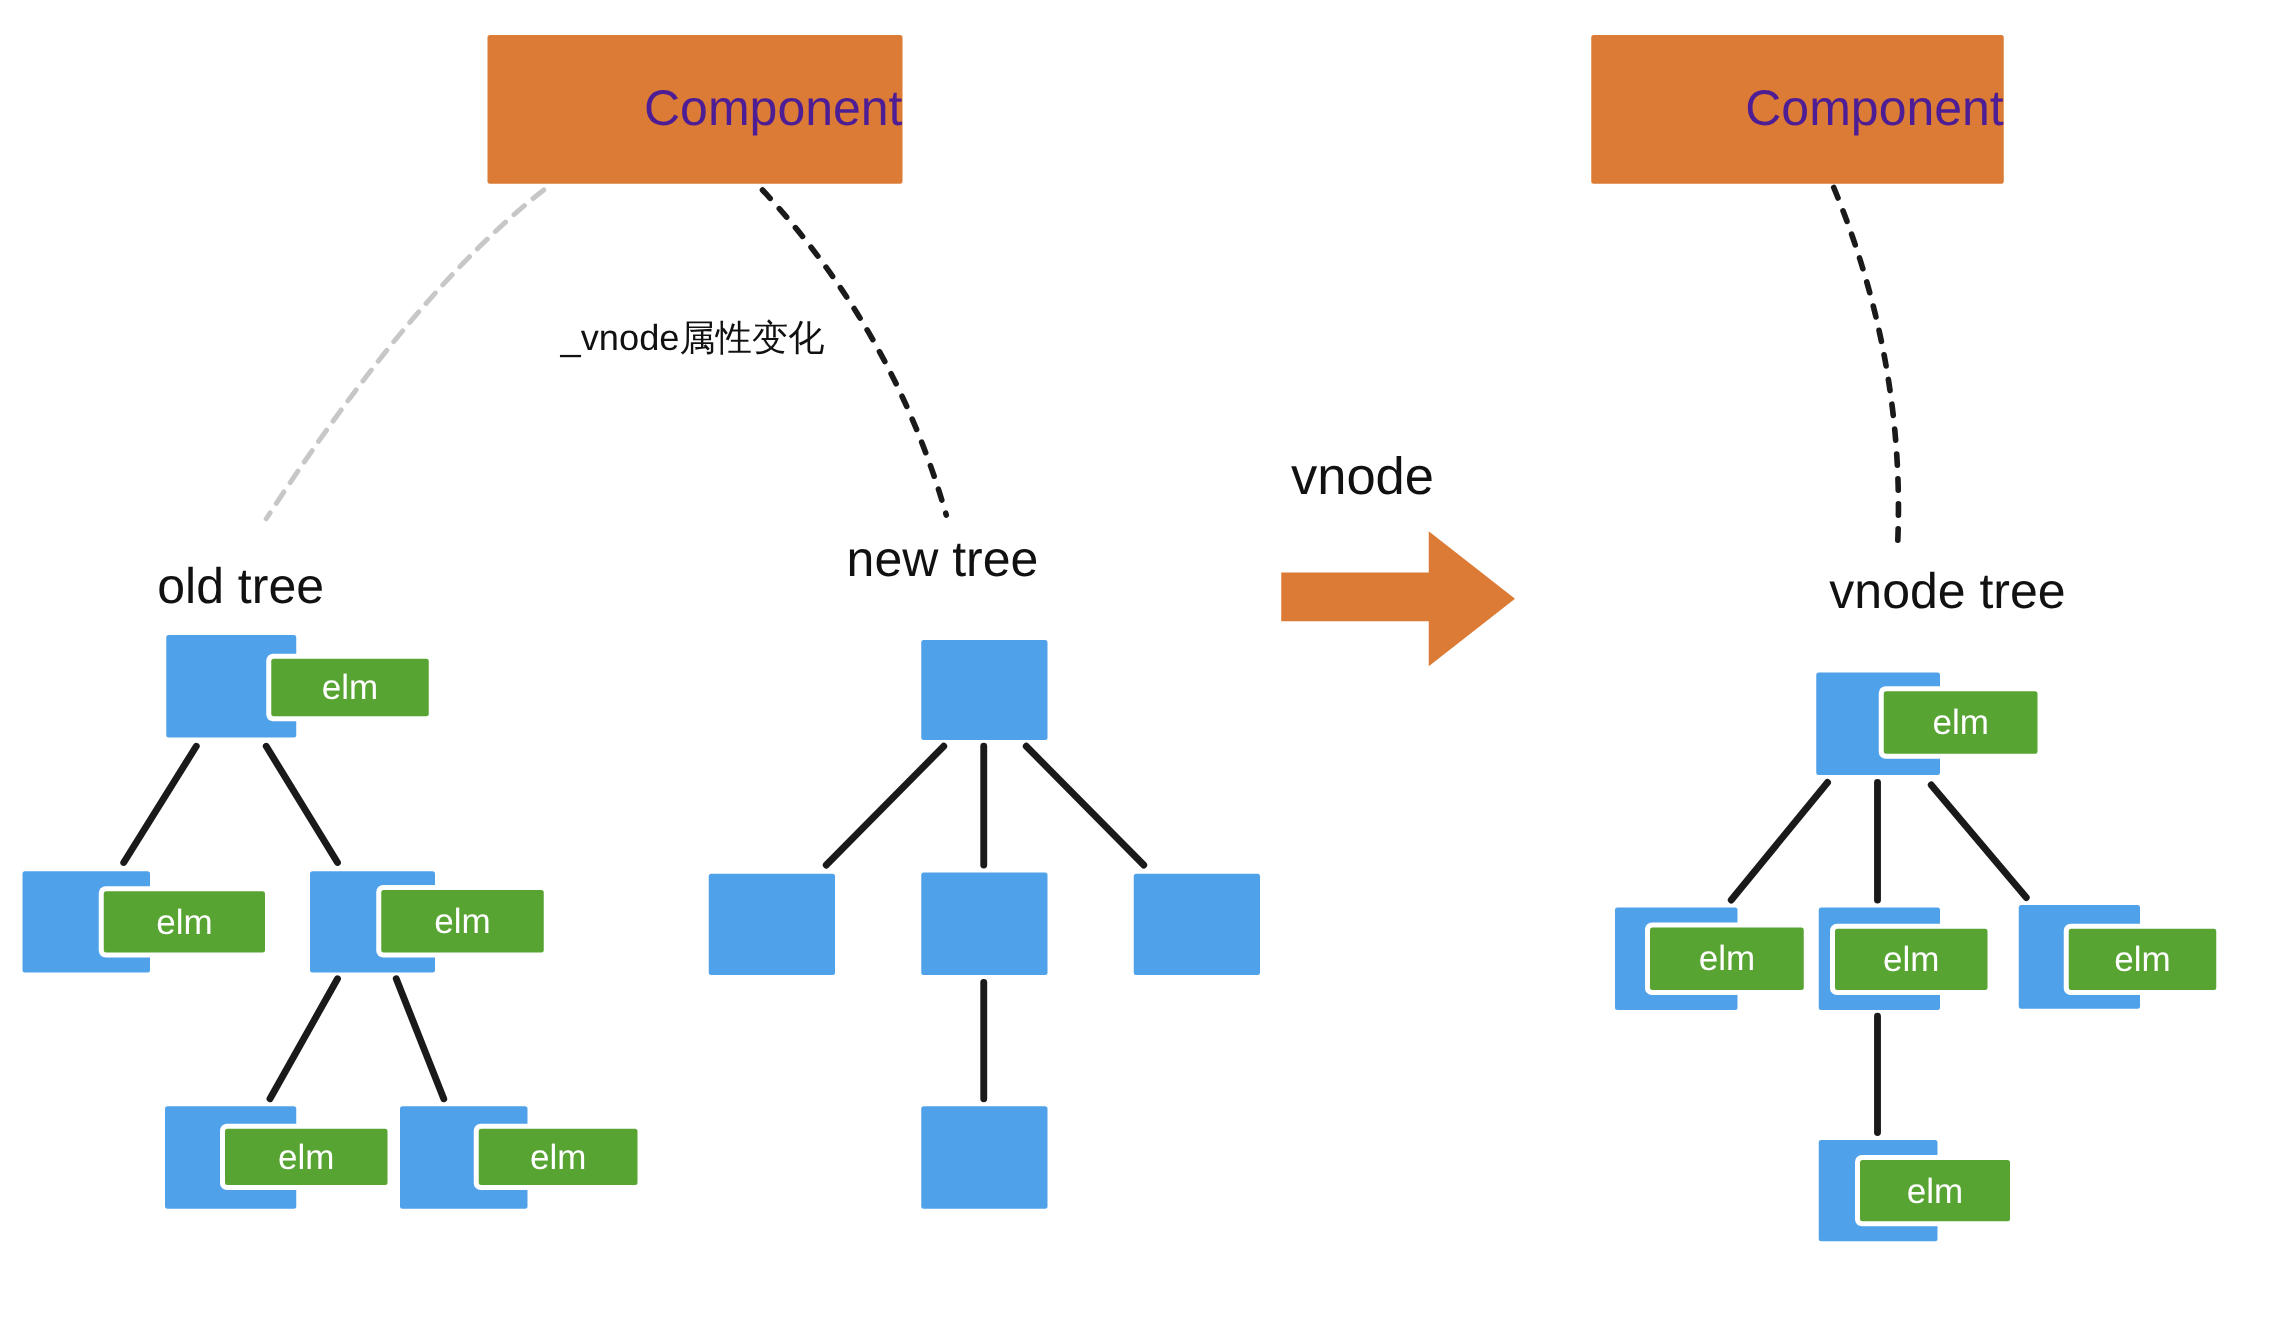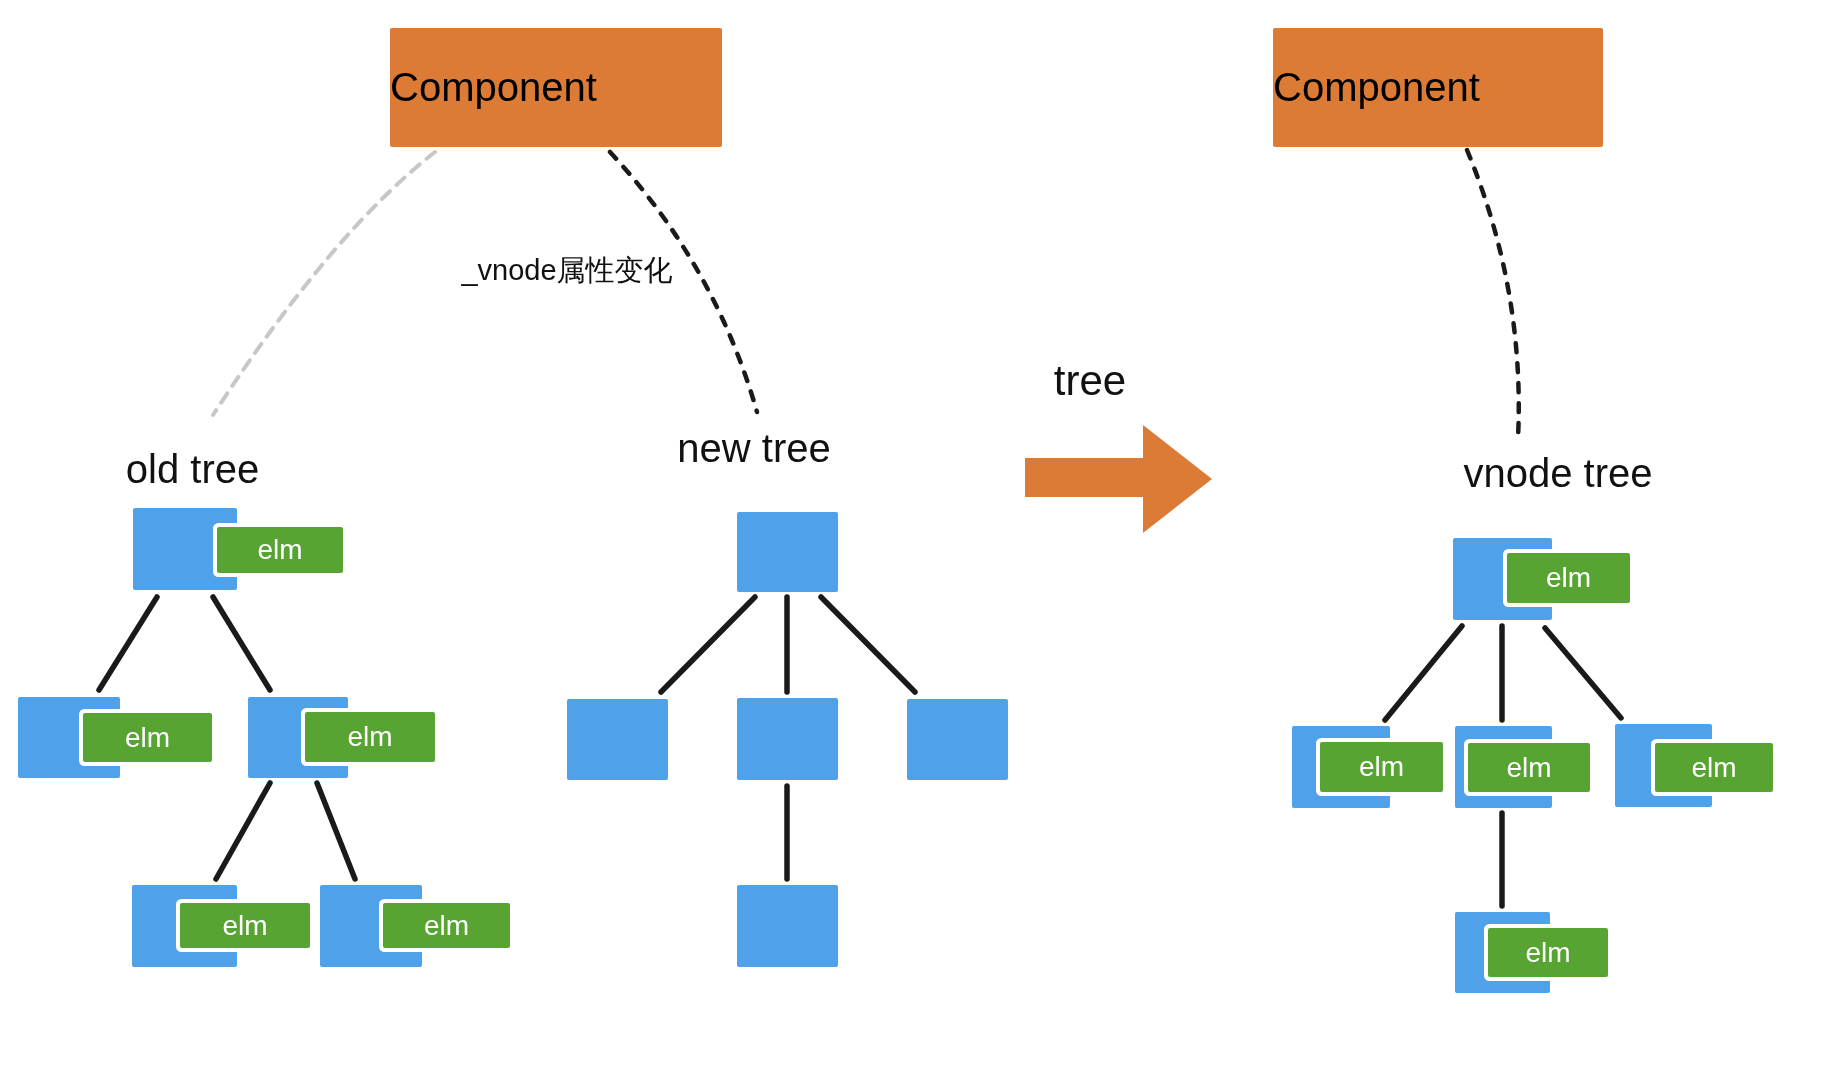--- a/index.html
+++ b/index.html
@@ -2,40 +2,40 @@
 <html><head>
 <meta charset="utf-8">
 <style>
   html,body{margin:0;padding:0;background:#ffffff;}
   #stage{
     position:relative;width:1832px;height:1074px;background:#ffffff;
     font-family:"Liberation Sans","DejaVu Sans",sans-serif;overflow:hidden;
   }
   #wires{position:absolute;left:0;top:0;width:1832px;height:1074px;}
   .comp{
-    position:absolute;background:#db7b35;color:#000000;
-    display:flex;align-items:center;justify-content:flex-start;
+    position:absolute;background:#db7b35;color:#4c1d95;
+    display:flex;align-items:center;justify-content:flex-end;
     font-size:40px;border-radius:2px;
   }
   .node{
     position:absolute;background:#4fa1e9;border-radius:2px;
   }
   .elm{
     position:absolute;background:#58a433;color:#ffffff;border-radius:2px;
     box-shadow:0 0 0 4px #ffffff;
     display:flex;align-items:center;justify-content:center;
     font-size:28px;
   }
   .lbl{
     position:absolute;color:#111111;white-space:nowrap;
     display:flex;align-items:center;justify-content:center;
   }
   .tree-title{font-size:40px;}
   .patch-lbl{font-size:42px;}
-  .anno{font-size:29px;margin-left:13px;}
+  .anno{font-size:29px;}
   .watermark{
     font-size:28px;color:#f2f2f2;
     -webkit-text-stroke:1.2px #9a9a9a;
     text-shadow:2px 2px 2px #c9c9c9;
   }
 </style>
 </head>
 <body>
 
 <div id="stage">
@@ -73,21 +73,21 @@
   </svg>
 
   <div class="comp" style="left:390px;top:28px;width:332px;height:119px;">
     <span>Component</span>
   </div>
   <div class="comp" style="left:1273px;top:28px;width:330px;height:119px;">
     <span>Component</span>
   </div>
 
   <div class="lbl anno" style="left:447px;top:252px;width:214px;height:38px;">_vnode属性变化</div>
-  <div class="lbl patch-lbl" style="left:1025px;top:358px;width:130px;height:46px;">tree</div>
+  <div class="lbl patch-lbl" style="left:1025px;top:358px;width:130px;height:46px;">vnode</div>
 
   <div class="lbl tree-title" style="left:110px;top:448px;width:165px;height:42px;">old tree</div>
   <div class="lbl tree-title" style="left:668px;top:427px;width:172px;height:42px;">new tree</div>
   <div class="lbl tree-title" style="left:1459px;top:452px;width:198px;height:42px;">vnode tree</div>
 
   <div>
     <div class="node" style="left:133px;top:508px;width:104px;height:82px;"></div>
     <div class="elm" style="left:217px;top:527px;width:126px;height:46px;">
       <span>elm</span>
       </div>

